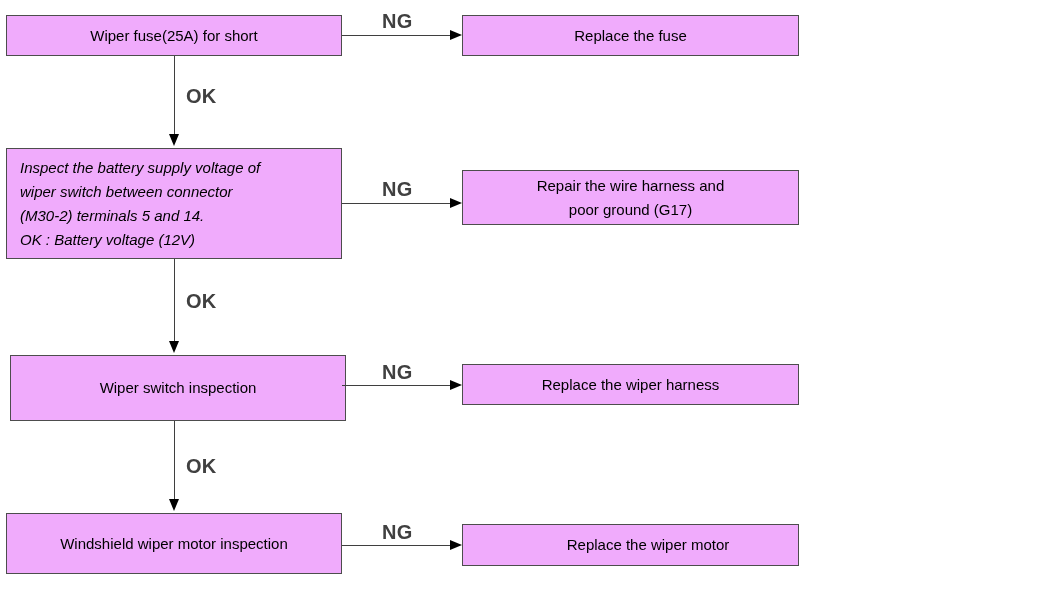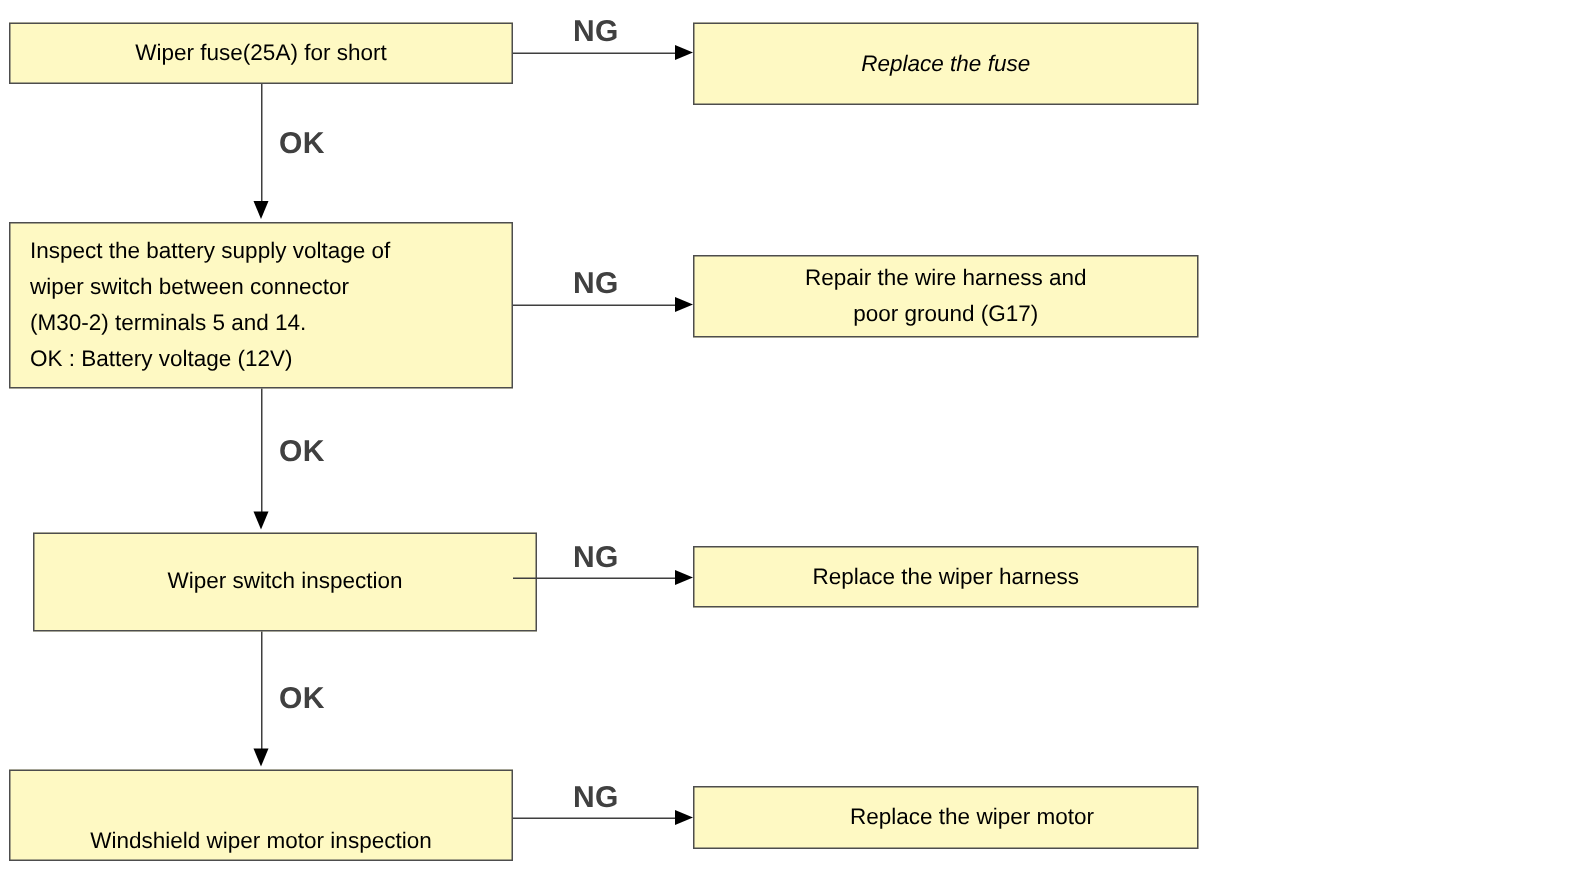--- a/index.html
+++ b/index.html
@@ -13,21 +13,21 @@
     width: 1050px;
     height: 597px;
     background: #ffffff;
     font-family: "Liberation Sans", sans-serif;
     overflow: hidden;
   }
   .node {
     position: absolute;
     box-sizing: border-box;
     border: 1px solid #4d4d4d;
-    background: #fef9c3;
+    background: #f0abfc;
     color: #000000;
     font-size: 15px;
     line-height: 24px;
     display: flex;
     align-items: center;
     white-space: pre-line;
   }
   .node.center {
     justify-content: center;
     text-align: center;
@@ -36,20 +36,21 @@
     justify-content: flex-start;
     text-align: left;
     padding-left: 13px;
   }
   .node .node-text {
     display: block;
     width: 100%;
   }
   .node.left .node-text {
     width: auto;
+    font-style: italic;
   }
   
   .conn-h {
     position: absolute;
     height: 0;
     border-top: 1.4px solid #3f3f3f;
   }
   .conn-v {
     position: absolute;
     width: 0;
@@ -89,29 +90,29 @@
     <span class="node-text">Wiper fuse(25A) for short</span>
   </div>
 
   <div class="node left" style="left:6px; top:148px; width:336px; height:111px;">
     <span class="node-text">Inspect the battery supply voltage of
 wiper switch between connector
 (M30-2) terminals 5 and 14.
 OK : Battery voltage (12V)</span>
   </div>
 
-  <div class="node center" style="left:22px; top:355px; width:336px; height:66px;">
+  <div class="node center" style="left:10px; top:355px; width:336px; height:66px;">
     <span class="node-text">Wiper switch inspection</span>
   </div>
 
-  <div class="node center" style="left:6px; top:513px; width:336px; height:61px;align-items:flex-end;">
+  <div class="node center" style="left:6px; top:513px; width:336px; height:61px;">
     <span class="node-text">Windshield wiper motor inspection</span>
   </div>
 
-  <div class="node center" style="left:462px; top:15px; width:337px; height:55px;font-style:italic;">
+  <div class="node center" style="left:462px; top:15px; width:337px; height:41px;">
     <span class="node-text">Replace the fuse</span>
   </div>
 
   <div class="node center" style="left:462px; top:170px; width:337px; height:55px;">
     <span class="node-text">Repair the wire harness and
 poor ground (G17)</span>
   </div>
 
   <div class="node center" style="left:462px; top:364px; width:337px; height:41px;">
     <span class="node-text">Replace the wiper harness</span>

